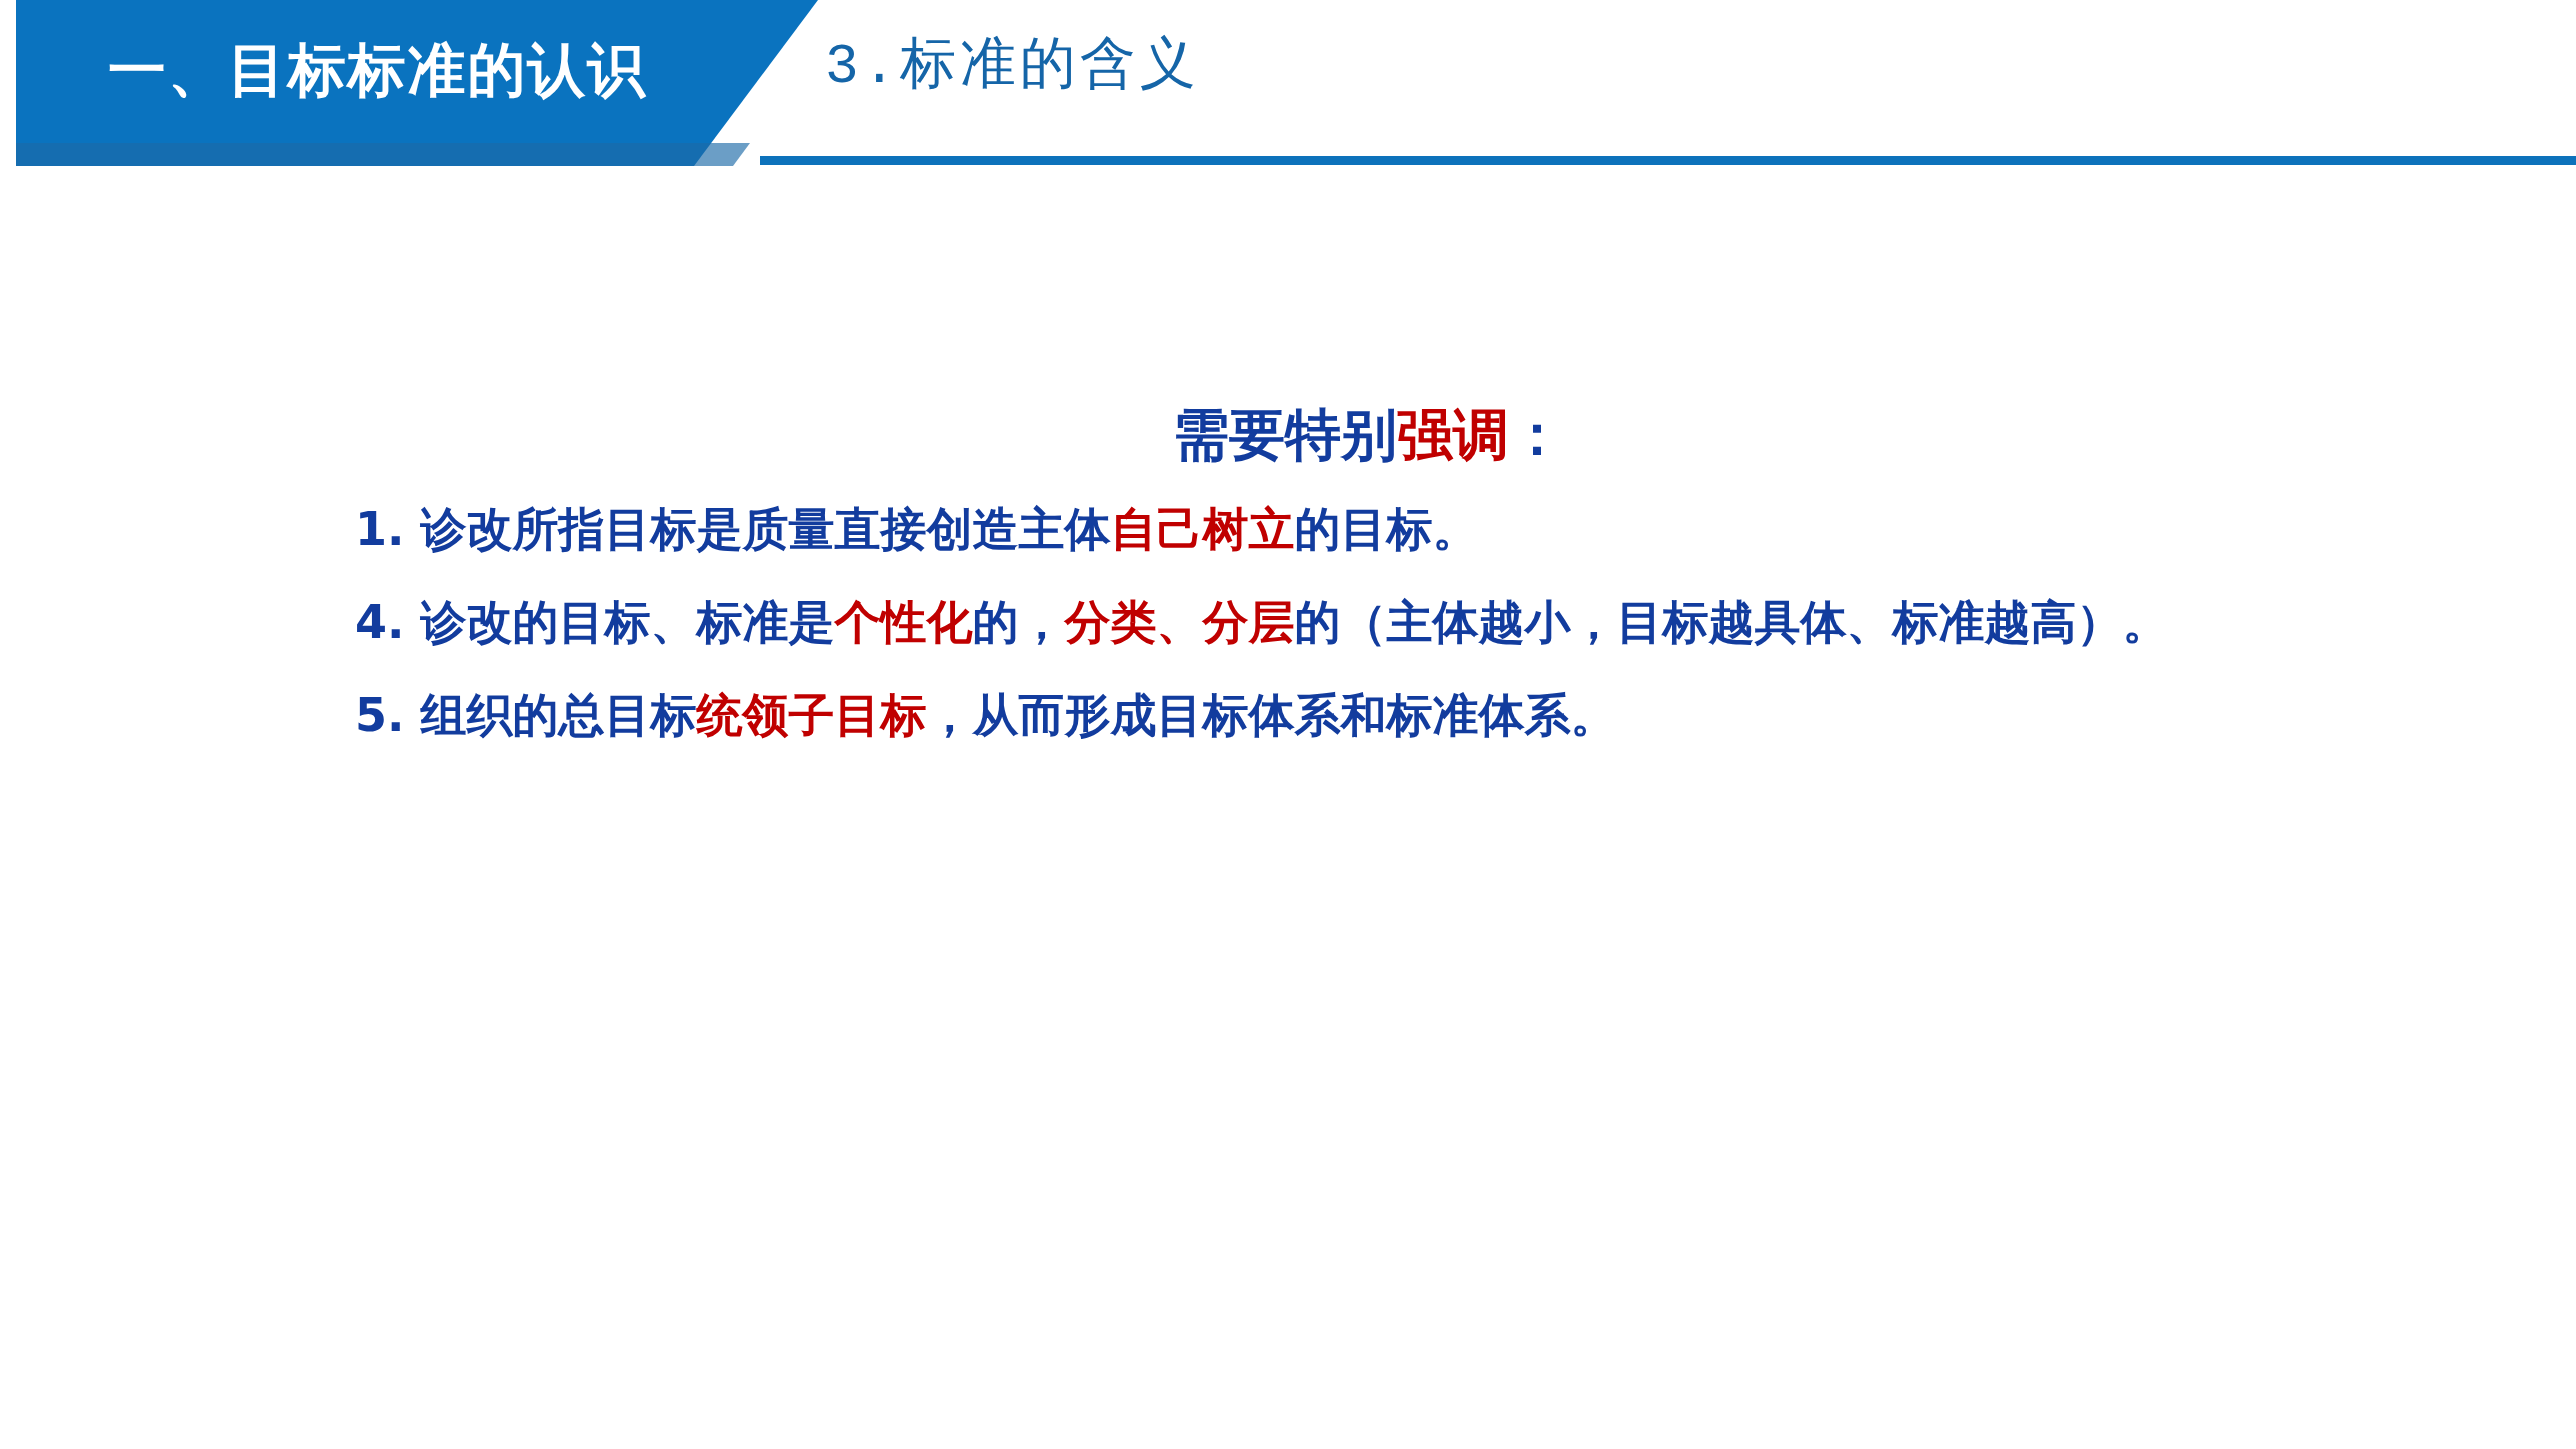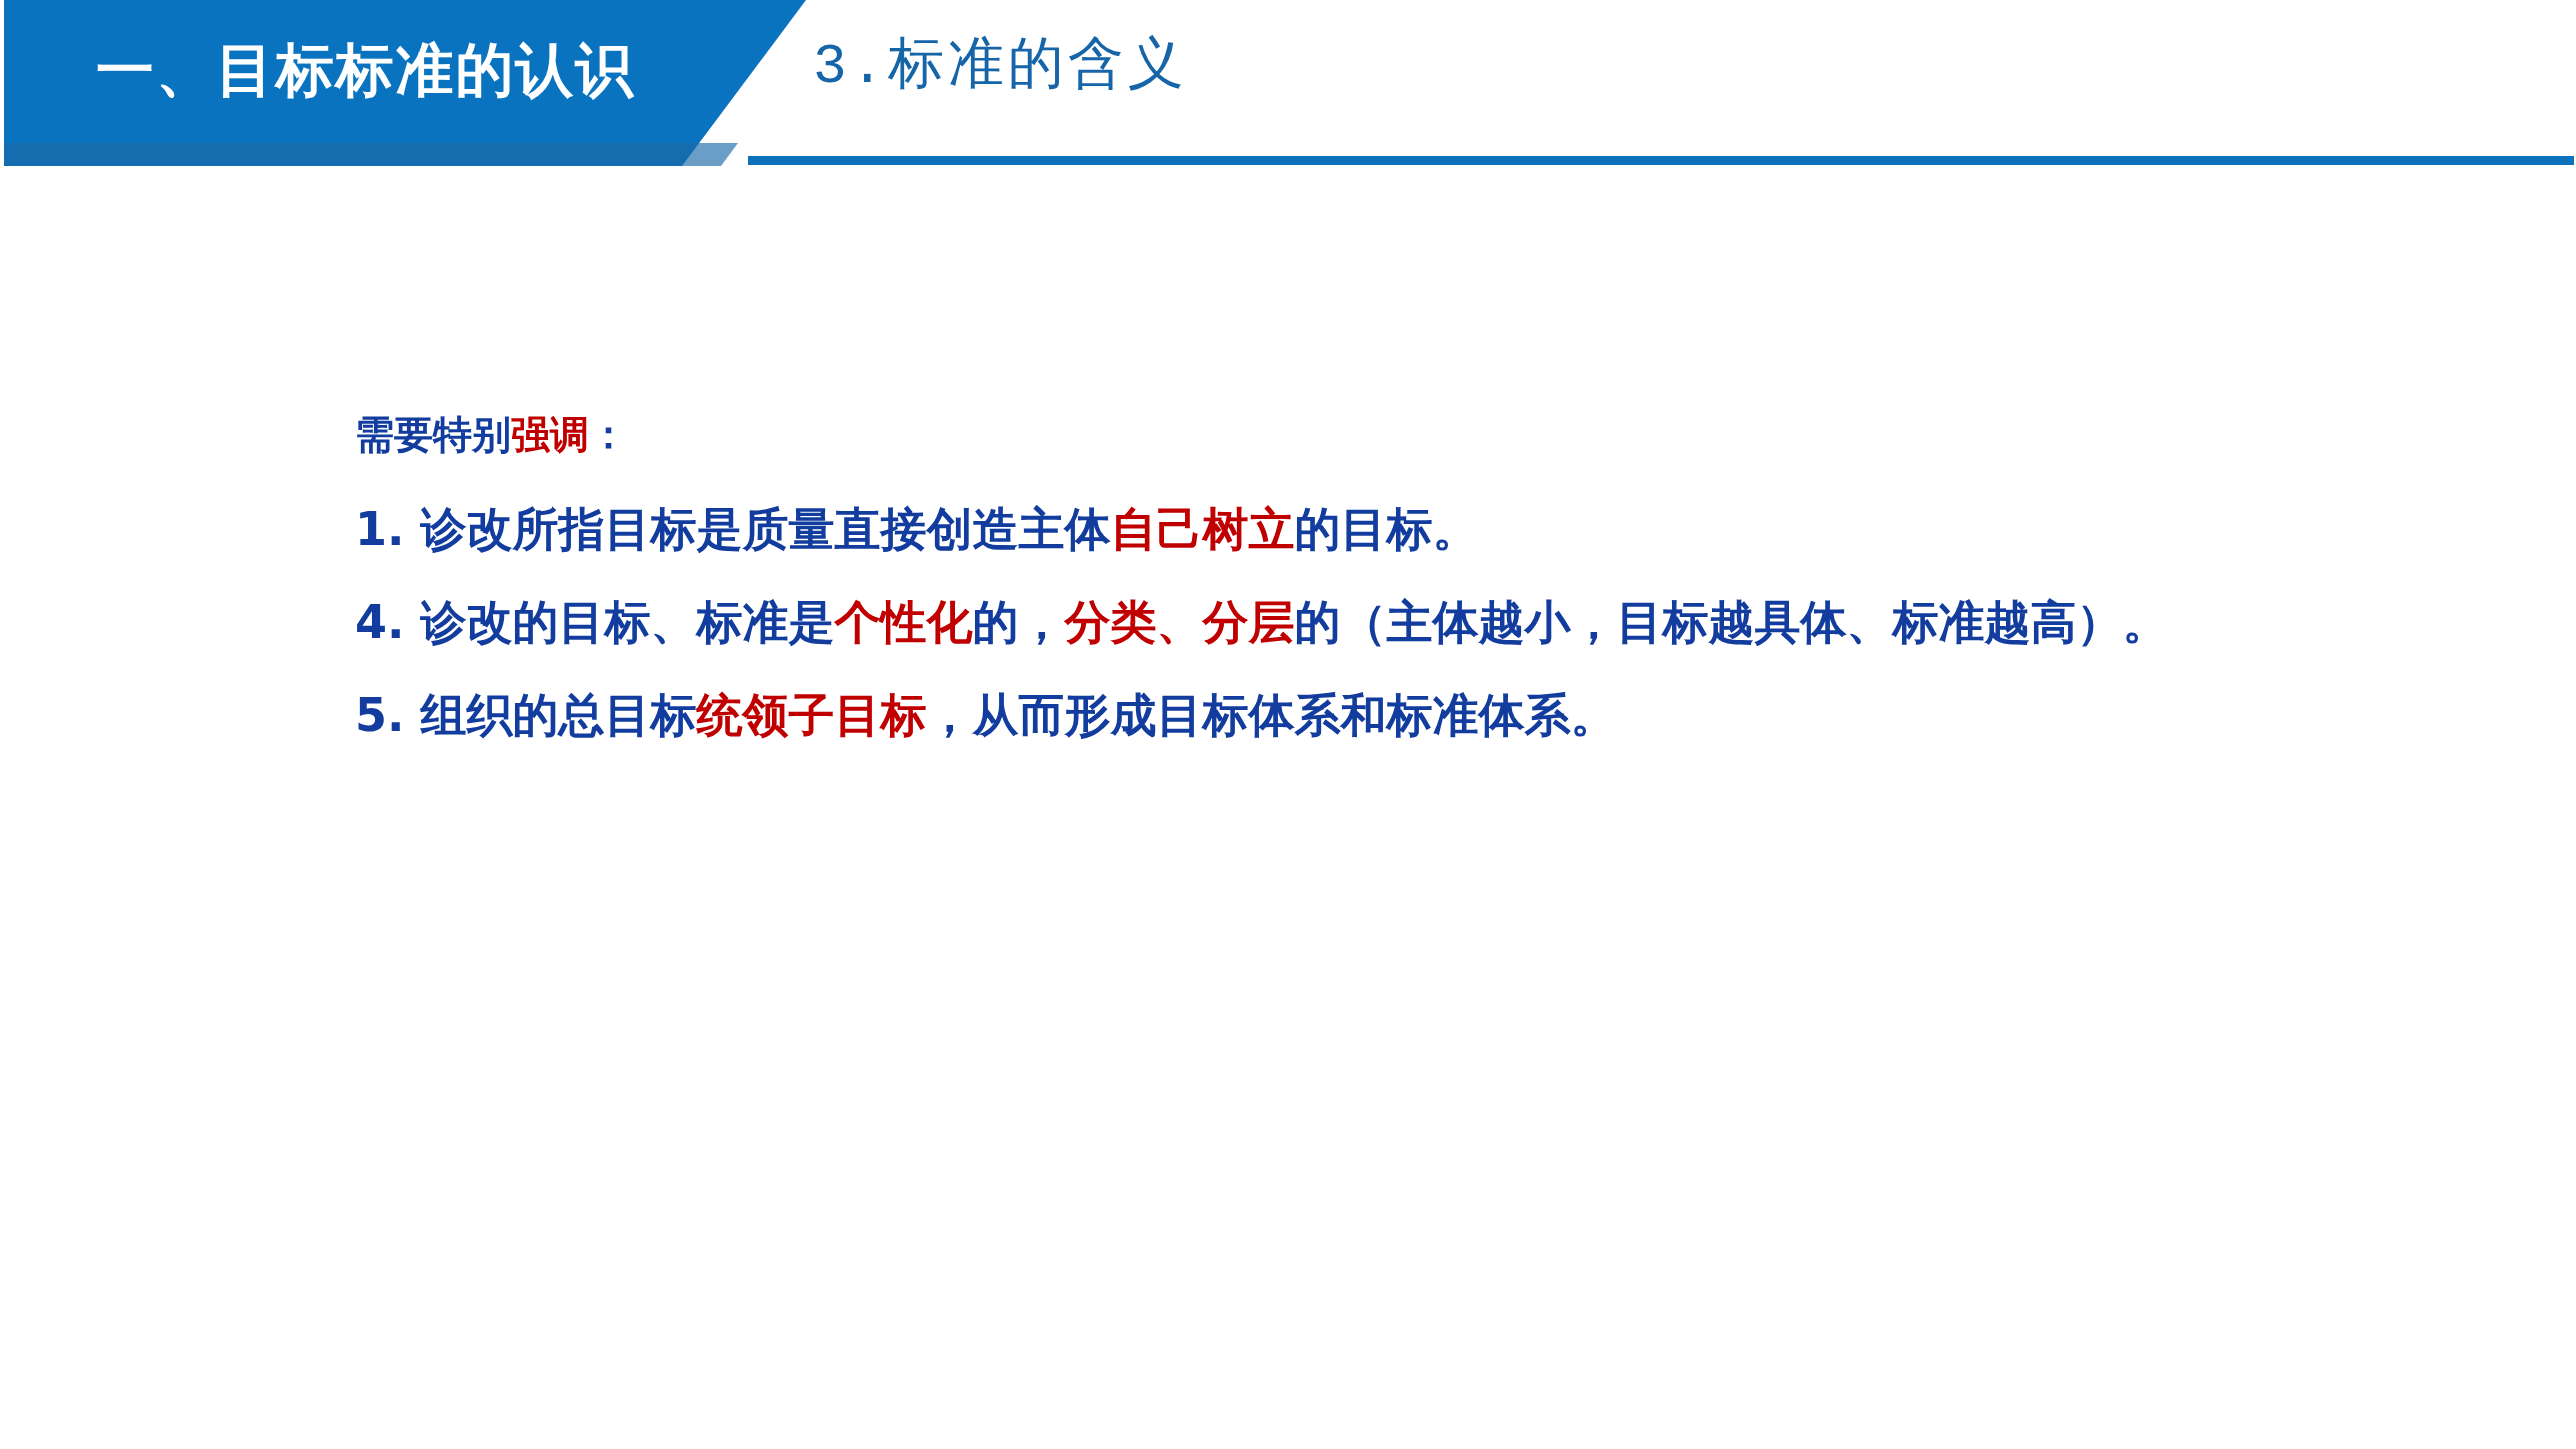--- a/index.html
+++ b/index.html
@@ -15,21 +15,21 @@
     position: relative;
     width: 2576px;
     height: 1450px;
     background: #ffffff;
     overflow: hidden;
   }
 
   
   #header {
     position: absolute;
-    left: 4px;
+    left: 16px;
     top: 0;
     width: 2092px;
     height: 193px;
   }
   .banner-shape {
     position: absolute;
     left: 0;
     top: 0;
     width: 802px;
     height: 166px;
@@ -102,22 +102,23 @@
     line-height: 93px;
     letter-spacing: 0px;
     margin: 0;
     white-space: nowrap;
   }
   .para.wrap {
     white-space: normal;
     width: 1893px;
   }
   .para.lead {
-    font-size: 39px;
+    font-size: 56px;
     line-height: 97px;
+    text-align: center;
   }
   .hl {
     color: #c00000;
   }
   .num {
     font-family: "DejaVu Sans", "Liberation Sans", sans-serif;
   }
 </style>
 </head>
 <body>

